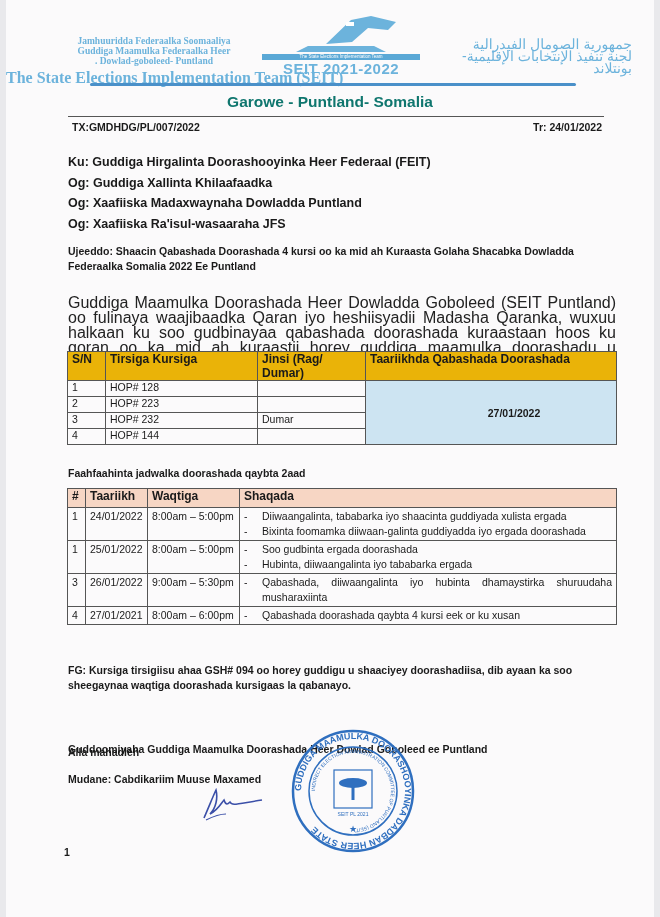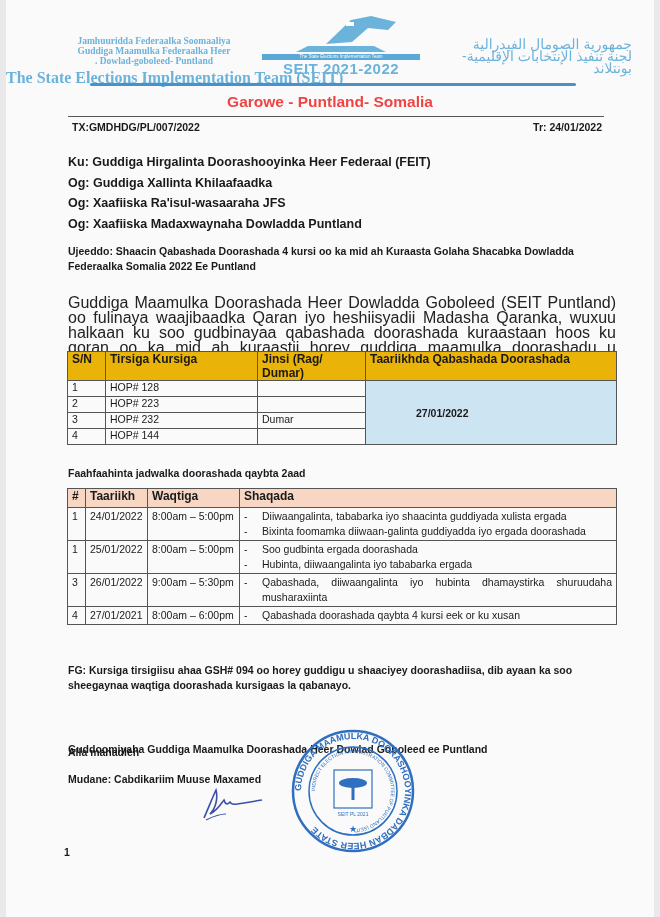--- a/index.html
+++ b/index.html
@@ -33,36 +33,36 @@
     color: #6cb3dc; font-size: 15px; font-weight: bold; letter-spacing: 0.5px;
   }
   .lh-sub {
     position: absolute; left: 0; top: 69px; width: 648px; text-align: left;
     font-family: "Liberation Serif", serif; font-weight: bold; font-size: 16px; color: #6cb3dc;
   }
   .lh-rule { position: absolute; left: 84px; top: 83px; width: 486px; height: 3px; background: #4a90c9; border-radius: 2px; }
 
   .city {
     position: absolute; left: 0; top: 93px; width: 648px; text-align: center;
-    font-size: 15.5px; font-weight: bold; color: #ef4444;
+    font-size: 15.5px; font-weight: bold; color: #0f766e;
   }
   .rule2 { position: absolute; left: 62px; top: 116px; width: 536px; height: 1px; background: #555; }
   .ref { position: absolute; left: 66px; top: 121px; font-size: 10.5px; font-weight: bold; }
   .date { position: absolute; right: 52px; top: 121px; font-size: 10.5px; font-weight: bold; margin-left: 12px; }
 
   .addressees { position: absolute; left: 62px; top: 152px; font-size: 12.5px; font-weight: bold; line-height: 20.5px; }
   .subject { position: absolute; left: 62px; top: 244px; width: 550px; font-size: 10.5px; font-weight: bold; line-height: 15px; }
   .intro { position: absolute; left: 62px; top: 295px; width: 548px; font-size: 16px; line-height: 15px; text-align: justify; color: #222; }
 
   table { border-collapse: collapse; position: absolute; font-size: 10.5px; }
   td, th { border: 1px solid #555; padding: 0 4px; text-align: left; vertical-align: top; font-weight: normal; }
   .t1 { left: 61px; top: 351px; width: 550px; }
   .t1 th { background: #eab308; font-weight: bold; font-size: 12px; height: 17px; }
   .t1 td { height: 15px; }
-  .t1 .datecell { background: #cde4f2; vertical-align: middle; text-align: left; padding-left: 50px; font-weight: bold; }
+  .t1 .datecell { background: #cde4f2; vertical-align: middle; text-align: center; padding-left: 50px; font-weight: bold; }
 
   .sched-title { position: absolute; left: 62px; top: 467px; font-size: 10.5px; font-weight: bold; }
   .t2 { left: 61px; top: 488px; width: 550px; }
   .t2 th { background: #f7d6c4; font-weight: bold; font-size: 12px; height: 18px; }
   .t2 td { line-height: 15px; padding-top: 1px; padding-bottom: 1px; }
   .task { display: flex; }
   .task .dash { width: 18px; flex: none; }
   .task .txt { flex: 1; text-align: justify; }
 
   .note { position: absolute; left: 62px; top: 663px; width: 548px; font-size: 10.5px; font-weight: bold; line-height: 15px; }
@@ -103,22 +103,22 @@
   <div class="lh-rule"></div>
 
   <div class="city">Garowe - Puntland- Somalia</div>
   <div class="rule2"></div>
   <div class="ref">TX:GMDHDG/PL/007/2022</div>
   <div class="date">Tr: 24/01/2022</div>
 
   <div class="addressees">
     <div>Ku: Guddiga Hirgalinta Doorashooyinka Heer Federaal (FEIT)</div>
     <div>Og: Guddiga Xallinta Khilaafaadka</div>
+    <div>Og: Xaafiiska Madaxwaynaha Dowladda Puntland</div>
     <div>Og: Xaafiiska Ra'isul-wasaaraha JFS</div>
-    <div>Og: Xaafiiska Madaxwaynaha Dowladda Puntland</div>
   </div>
 
   <div class="subject">Ujeeddo: Shaacin Qabashada Doorashada 4 kursi oo ka mid ah Kuraasta  Golaha Shacabka Dowladda Federaalka Somalia 2022 Ee Puntland</div>
   <div class="intro">Guddiga Maamulka Doorashada Heer Dowladda Goboleed (SEIT Puntland) oo fulinaya waajibaadka Qaran iyo heshiisyadii Madasha Qaranka, wuxuu halkaan ku soo gudbinayaa qabashada doorashada kuraastaan hoos ku qoran oo ka mid ah kuraastii horey guddiga maamulka doorashadu u shaaciyey.</div>
 
   <table class="t1">
     <colgroup>
         <col style="width:38px">
         <col style="width:152px">
         <col style="width:108px">

